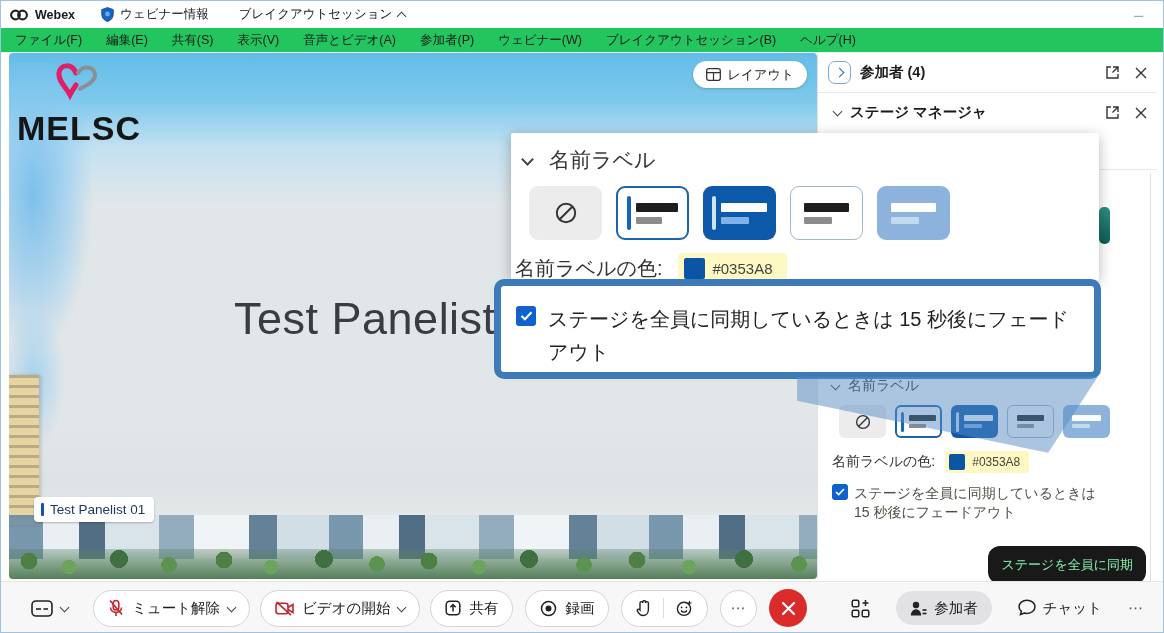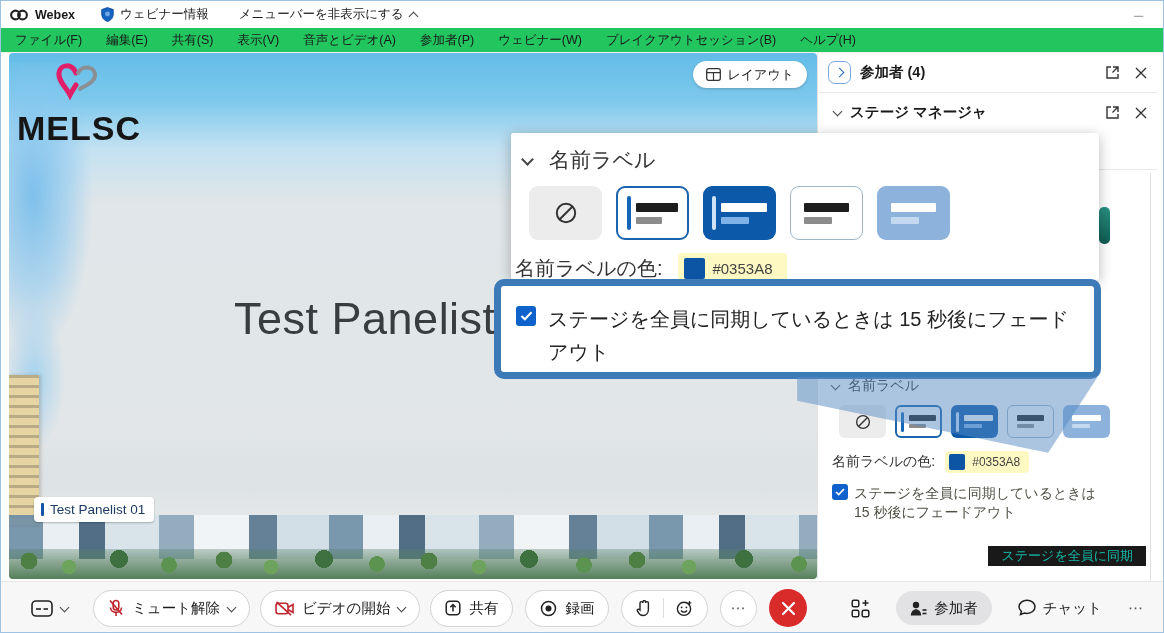--- a/index.html
+++ b/index.html
@@ -74,21 +74,21 @@
   .head-icons { margin-left:auto; display:flex; align-items:center; gap:16px; color:#333; }
   .divider { height:1px; background:#e8e8e8; }
   .sm-section { position:absolute; left:0; top:318px; width:100%; }
   .sec-head { display:flex; align-items:center; gap:9px; padding:6px 14px; font-size:14px; color:#333; }
   .color-row { display:flex; align-items:center; gap:10px; padding:0 14px; font-size:14px; color:#333; }
   .color-chip { display:flex; align-items:center; gap:7px; background:#fef9c3; border-radius:4px; padding:3px 9px 3px 4px; }
   .color-chip .sw { background:#0b55a4; border-radius:2px; }
   .chip-val { color:#444; }
   .chk-row { display:flex; gap:6px; padding:11px 14px 0 14px; font-size:14px; color:#4f4f45; line-height:19px; }
   .checkbox { flex:none; width:16px; height:16px; background:#0f62cb; border-radius:3px; display:flex; align-items:center; justify-content:center; }
-  .sync-btn { position:absolute; right:11px; top:493px; background:#191919; color:#14b8a6; border-radius:0; font-size:13px; padding:1px 13px; }
+  .sync-btn { position:absolute; right:11px; top:493px; background:#191919; color:#86efac; border-radius:12px; font-size:13px; padding:10px 13px; }
   .panel-scroll { position:absolute; left:332px; top:120px; width:1px; height:450px; background:#e2e2e2; }
   .teal-frag { position:absolute; left:281px; top:154px; width:11px; height:37px; border-radius:5px; background:linear-gradient(180deg,#2a8f82,#0f5d53); }
 
   
   .stylerow { display:flex; align-items:center; }
   .stylebtn { position:relative; display:flex; align-items:center; justify-content:center; gap:5px; }
   .stylebtn.lg { width:73px; height:54px; border-radius:9px; }
   .stylebtn.sm { width:47px; height:33px; border-radius:6px; }
   .stylebtn .bars { display:flex; flex-direction:column; gap:5px; width:62%; }
   .stylebtn.sm .bars { gap:3px; }
@@ -149,21 +149,21 @@
       <span class="app-name">Webex</span>
     </span>
     <span class="tb-item">
       <svg width="13" height="15" viewBox="0 0 13 15">
           <path d="M6.5 0.5 L12.3 2.6 V7.2 C12.3 11 9.6 13.6 6.5 14.5 C3.4 13.6 0.7 11 0.7 7.2 V2.6 Z" fill="#1565c0" stroke="#0d4a94" stroke-width="0.8"></path>
           <circle cx="6.5" cy="7" r="2.4" fill="#6ea8e8"></circle>
         </svg>
       <span>ウェビナー情報</span>
     </span>
     <span class="tb-item">
-      <span>メニューバーを非表示にする</span>
+      <span>ブレイクアウトセッション</span>
       <span class="chev up"></span>
     </span>
     <span class="tb-right">
       <span class="time">05:31</span>
       <span class="conn">
           <i></i>
           <i></i>
           <i></i>
         </span>
       <span class="winbtn">─</span>

